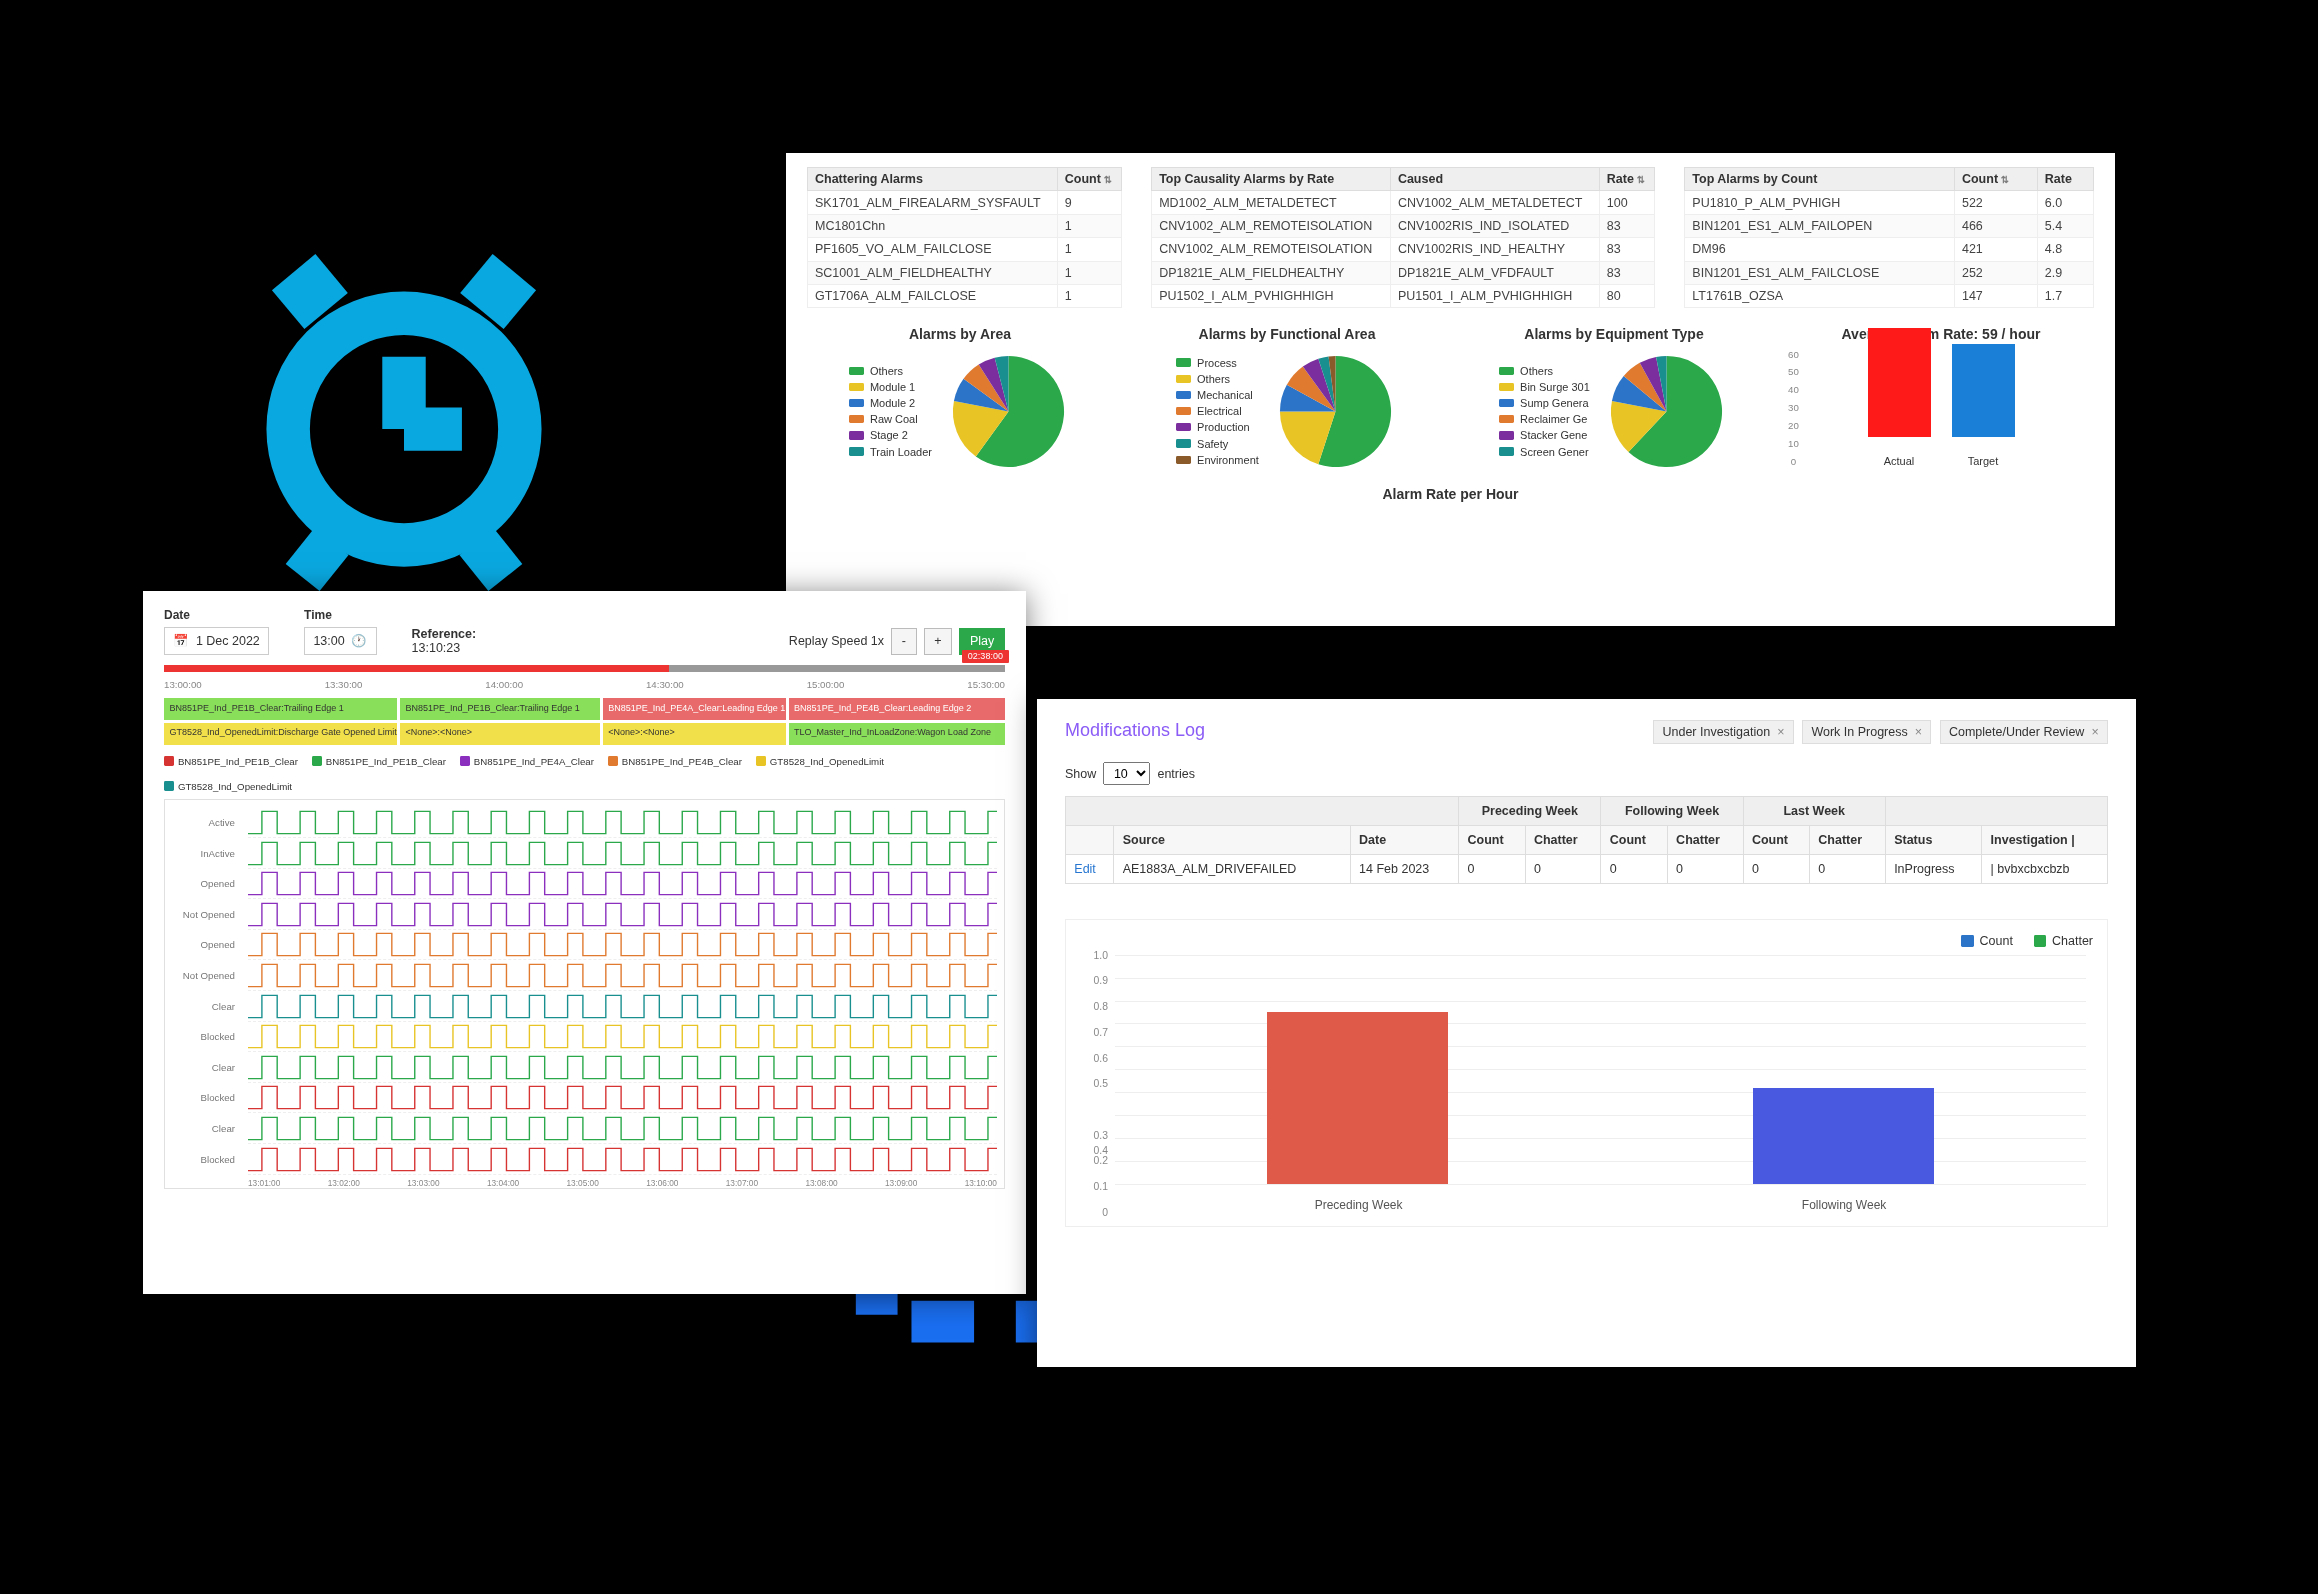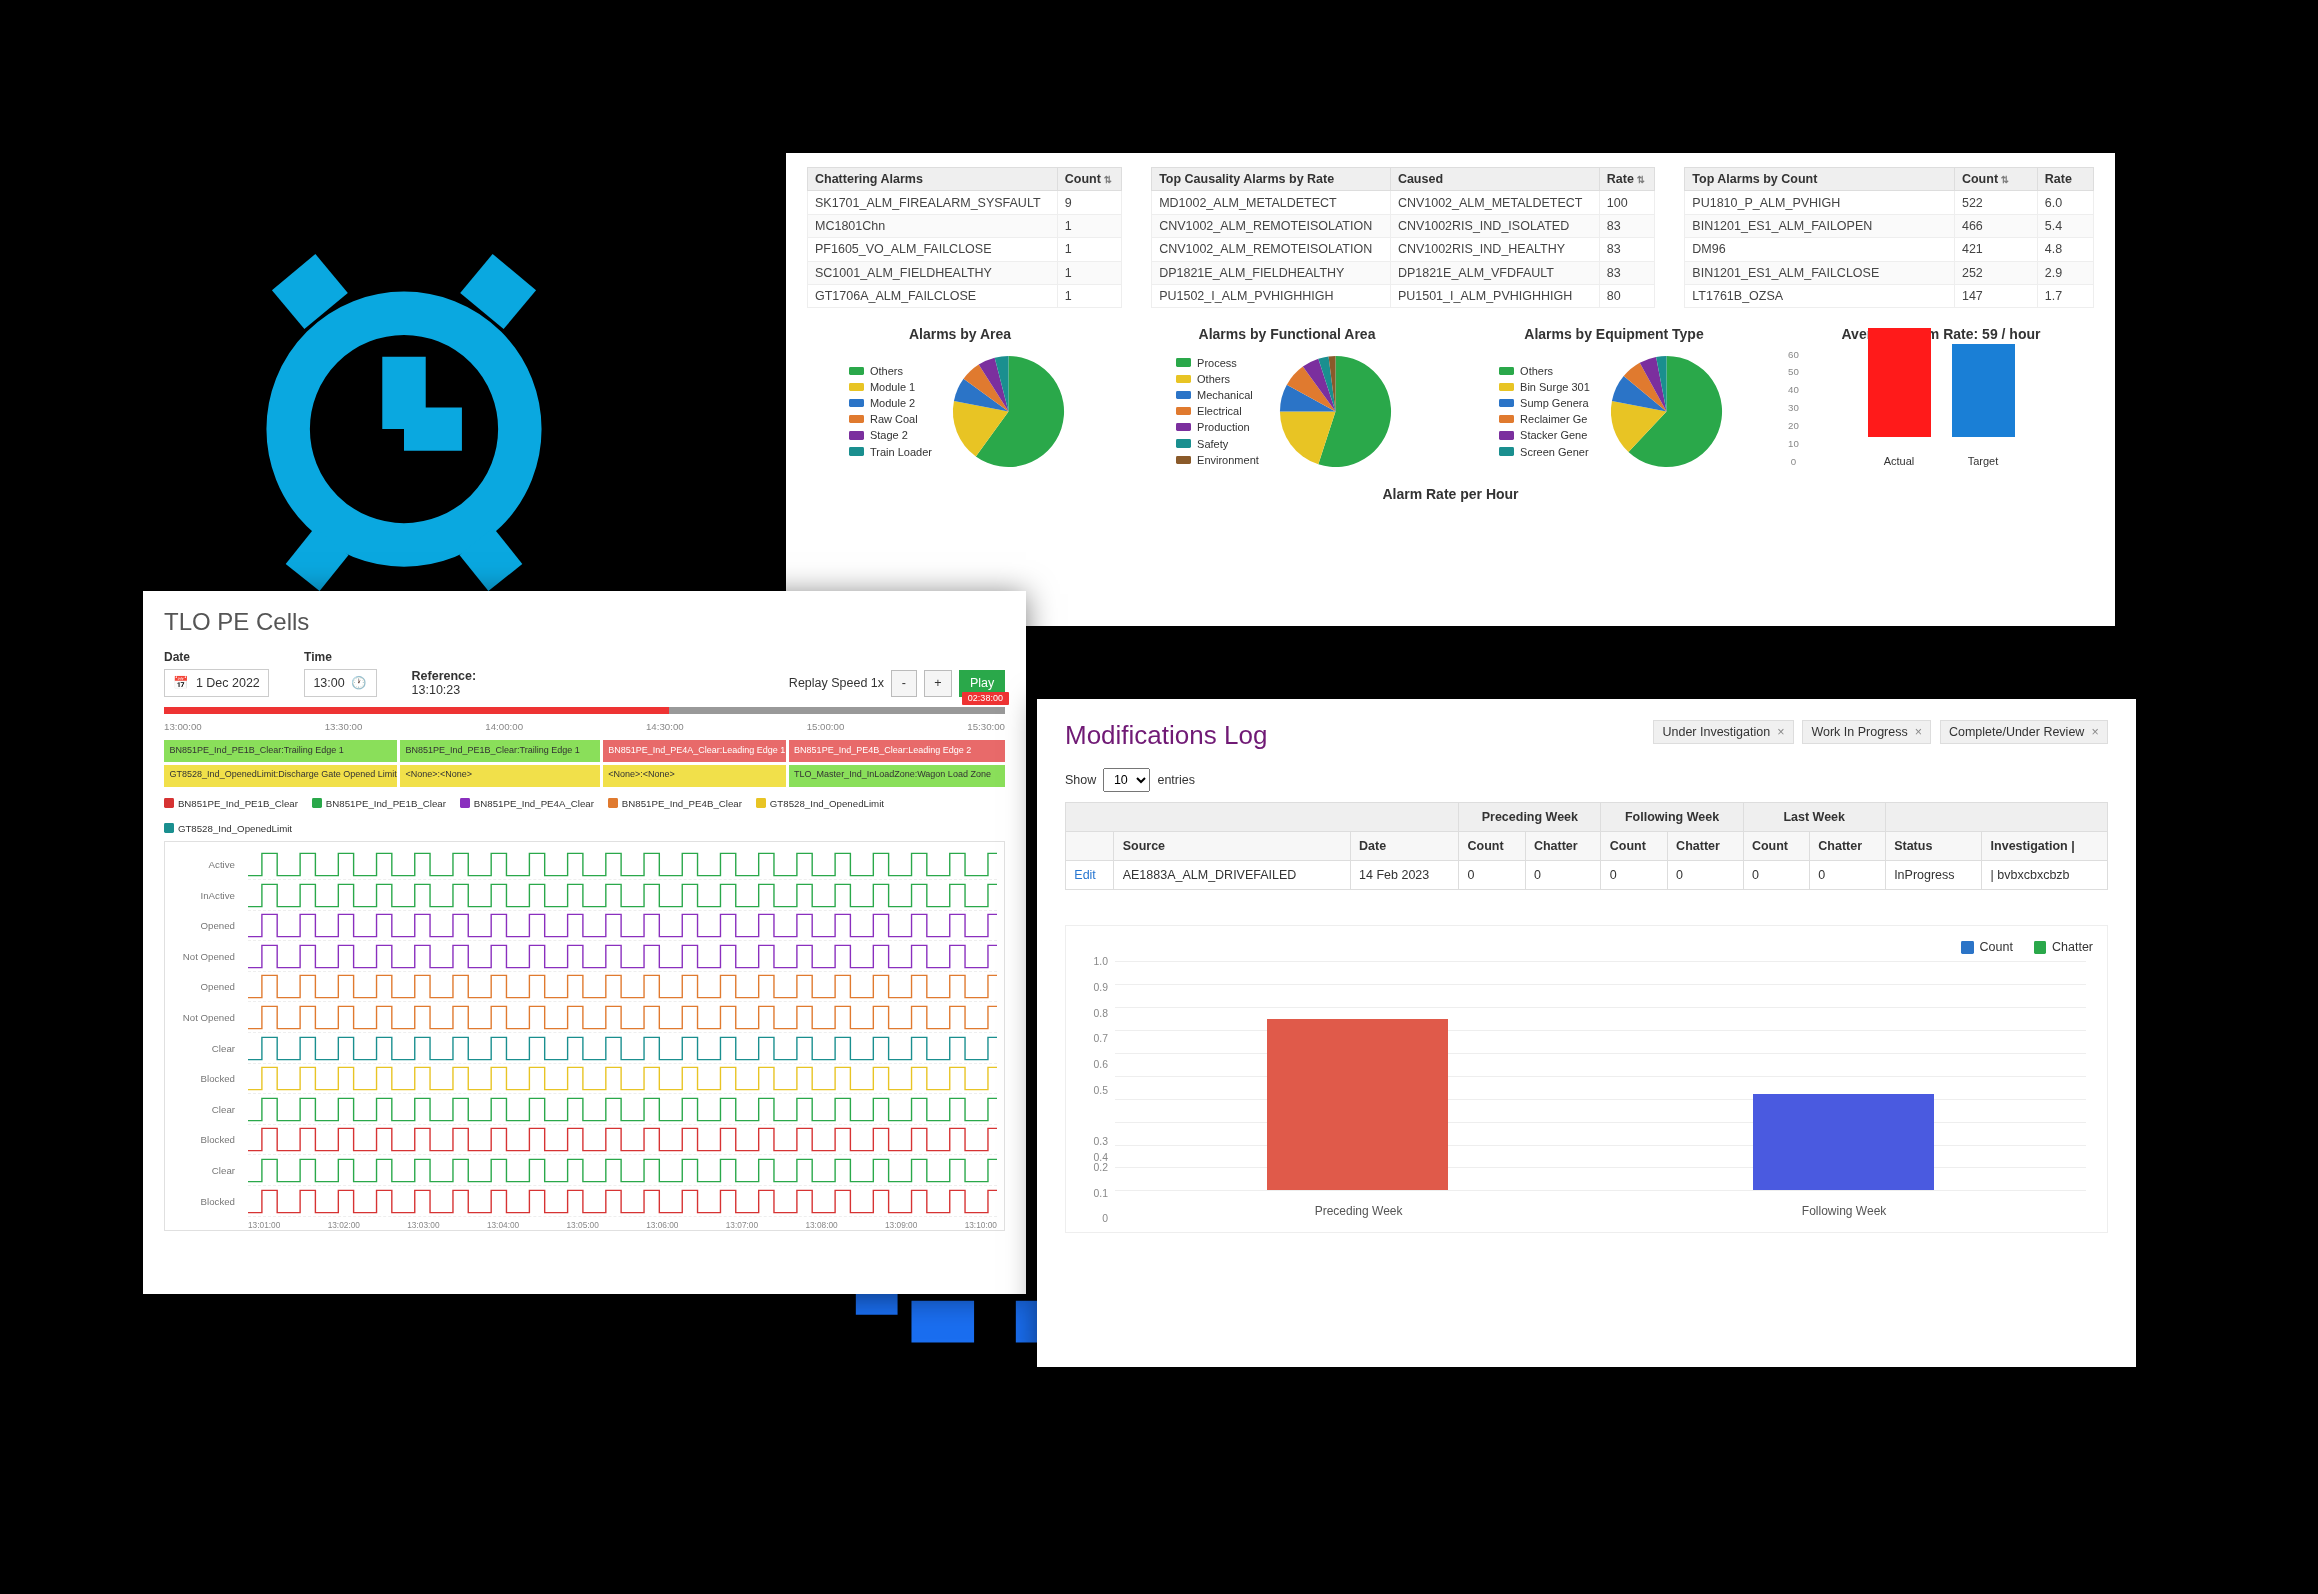--- a/index.html
+++ b/index.html
@@ -69,21 +69,21 @@
   .signals-legend{display:flex; gap:14px; font-size:9.7px; margin:10.4px 0 7px 0; flex-wrap:wrap;}
   .signals-legend .leg-item{gap:4.2px;}
   .signals-legend .leg-sw{width:9.7px; height:9.7px;}
   .timeline-chart{ position:relative; height:390px; border:0.7px solid #e0e0e0;}
   .lane{ position:absolute; left:83px; right:7px; height:38px; border-bottom:0.7px dashed #eee;}
   .lane-lbl{ position:absolute; left:0; width:77px; top:0; height:38px; display:flex; align-items:center; justify-content:flex-end; padding-right:7px; font-size:9.7px; color:#777;}
   .timeline-xaxis{position:absolute; bottom:0; left:83px; right:7px; display:flex; justify-content:space-between; font-size:8.3px; color:#888;}
 
   
   #mod-panel { left: 1037px; top: 699px; width: 1099px; height: 668px; padding: 21px 28px; }
-  #mod-panel h2 { font-size: 26px; font-weight: 300; color: #701a75; }
+  #mod-panel h2 { font-size: 18px; font-weight: 300; color: #8b5cf6; }
   .mod-header {display:flex; justify-content:space-between; align-items:flex-start; gap:14px;}
   .chips {display:flex; gap:8.3px; flex-wrap:wrap;}
   .chip {background:#f0f0f0; border:0.7px solid #ddd; padding:4.2px 8.3px; font-size:12.5px; display:flex; align-items:center; gap:7px;}
   .chip .x{ color:#888; cursor:pointer; }
   .show-entries{ margin:17.4px 0 10.4px 0; font-size:12.5px; display:flex; align-items:center; gap:7px;}
   .show-entries select{font-size:12.5px; padding:2.8px 5.6px;}
   #mod-table{ width:100%; border-collapse:collapse; font-size:12.5px; }
   #mod-table th, #mod-table td{ border:0.7px solid #ddd; padding:7px 8.3px; text-align:left; }
   #mod-table thead th{ background:#f7f7f7; font-weight:700;}
   #mod-table .grp-hdr th{ background:#efefef; text-align:center;}
@@ -381,21 +381,20 @@
             <div class="bar-lbl">Target</div>
           </div>
         </div>
     </div>
   </div>
 
   <div class="footer-label">Alarm Rate per Hour</div>
 </div>
 
 <div id="tl-panel" class="panel">
-  <h2>TLO PE Cells</h2>
 
   <div class="tl-ctrl-row">
     <div class="tl-field">
       <label>Date</label>
       <div class="tl-input">
         <span>📅</span>
         <span>1 Dec 2022</span>
       </div>
     </div>
     <div class="tl-field">

